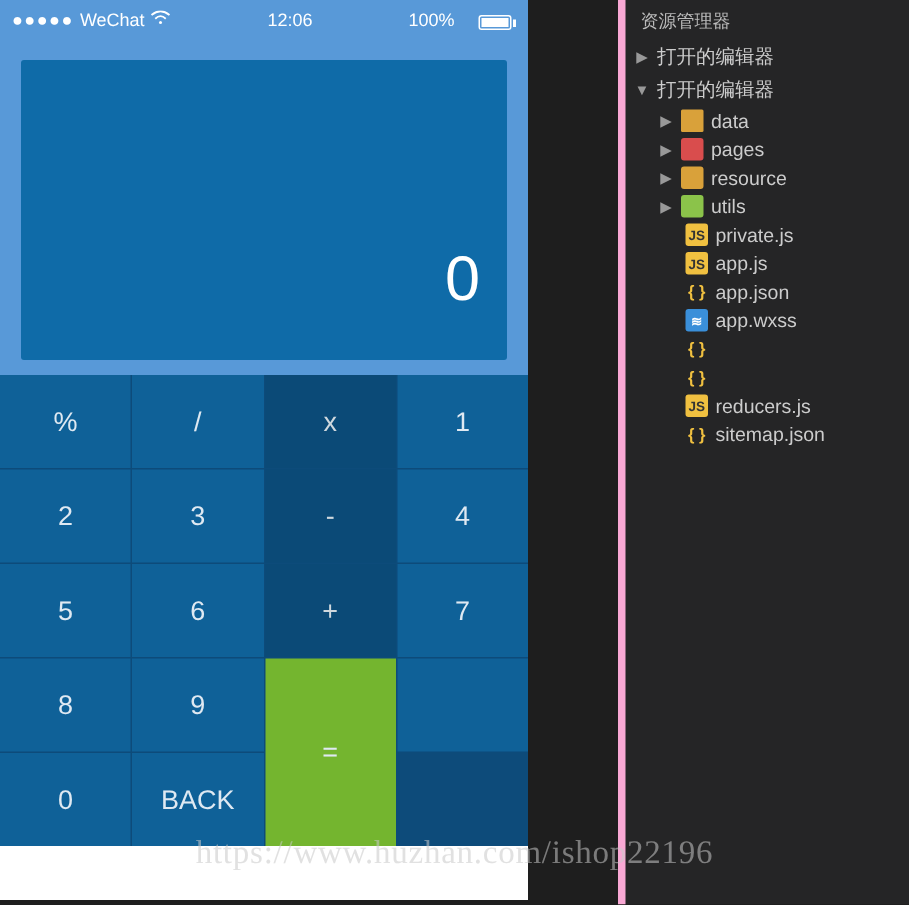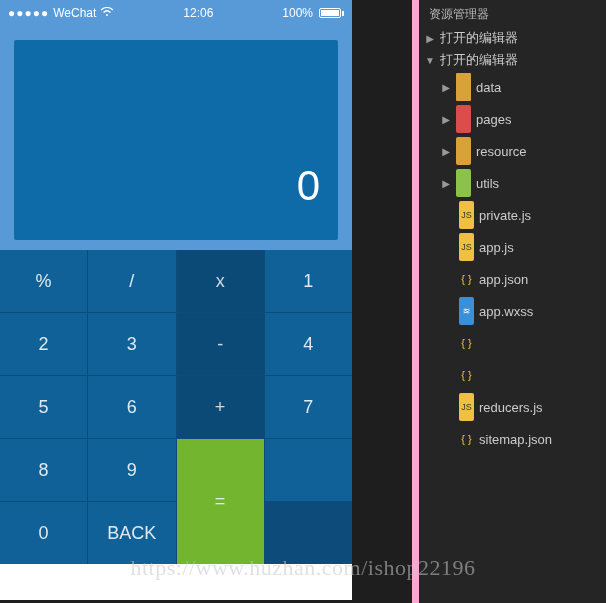--- a/index.html
+++ b/index.html
@@ -23,21 +23,21 @@
       background: #5899d8;
       display: flex;
       align-items: center;
       justify-content: space-between;
       padding: 0 8px;
       color: #fff;
       font-size: 12px;
     }
     .status-left { display: flex; align-items: center; gap: 4px; }
     .signal-dots { letter-spacing: 1px; }
-    .status-right { display: flex; align-items: center; gap: 6px; }
+    .status-right { display: flex; align-items: flex-end; gap: 16px; }
     .battery-icon { display: inline-flex; align-items: center; }
     .battery-body { width: 22px; height: 10px; border: 1px solid #fff; border-radius: 2px; position: relative; }
     .battery-fill { position: absolute; left: 1px; top: 1px; bottom: 1px; right: 1px; background: #fff; }
     .battery-tip { width: 2px; height: 5px; background: #fff; margin-left: 1px; }
     .nav-bar {
       height: 44px;
       background: #5899d8;
       display: flex;
       align-items: center;
       padding: 0 10px;
@@ -107,39 +107,39 @@
     .editor-dark {
       flex: 0 0 60px;
       background: #1e1e1e;
     }
     .explorer {
       flex: 1;
       background: #252526;
       color: #ccc;
       font-size: 13px;
       padding-top: 2px;
-      border-left: 7px solid #f9a8d4;
+      border-left: 5px solid #f9a8d4;
       white-space: nowrap;
       overflow: hidden;
     }
     .section-title {
       padding: 4px 10px;
       color: #bbb;
       font-size: 12px;
     }
     .tree-item {
       display: flex;
       align-items: center;
       gap: 5px;
       padding: 2px 6px;
       cursor: pointer;
       color: #ccc;
     }
     .tree-item .twisty { width: 10px; text-align: center; color: #999; font-size: 10px; }
-    .icon-box { width: 15px; height: 28px; display: inline-flex; align-items: center; justify-content: center; font-size: 9px; border-radius: 2px; font-weight: normal; }
+    .icon-box { width: 15px; height: 15px; display: inline-flex; align-items: center; justify-content: center; font-size: 9px; border-radius: 2px; font-weight: bold; }
     .ico-folder { background: #d9a13a; color: #6b4; border-radius: 1px; }
     .ico-folder-pages { background: #d94d4d; }
     .ico-folder-resource { background: #d9a13a; }
     .ico-folder-utils { background: #8bc34a; }
     .ico-js { background: #f0c040; color: #333; }
     .ico-json { color: #f0c040; background: transparent; font-size: 11px; }
     .ico-wxss { background: #3a8fd9; color: #fff; }
     .indent-1 { padding-left: 22px; }
     .indent-2 { padding-left: 40px; }
     .watermark {

